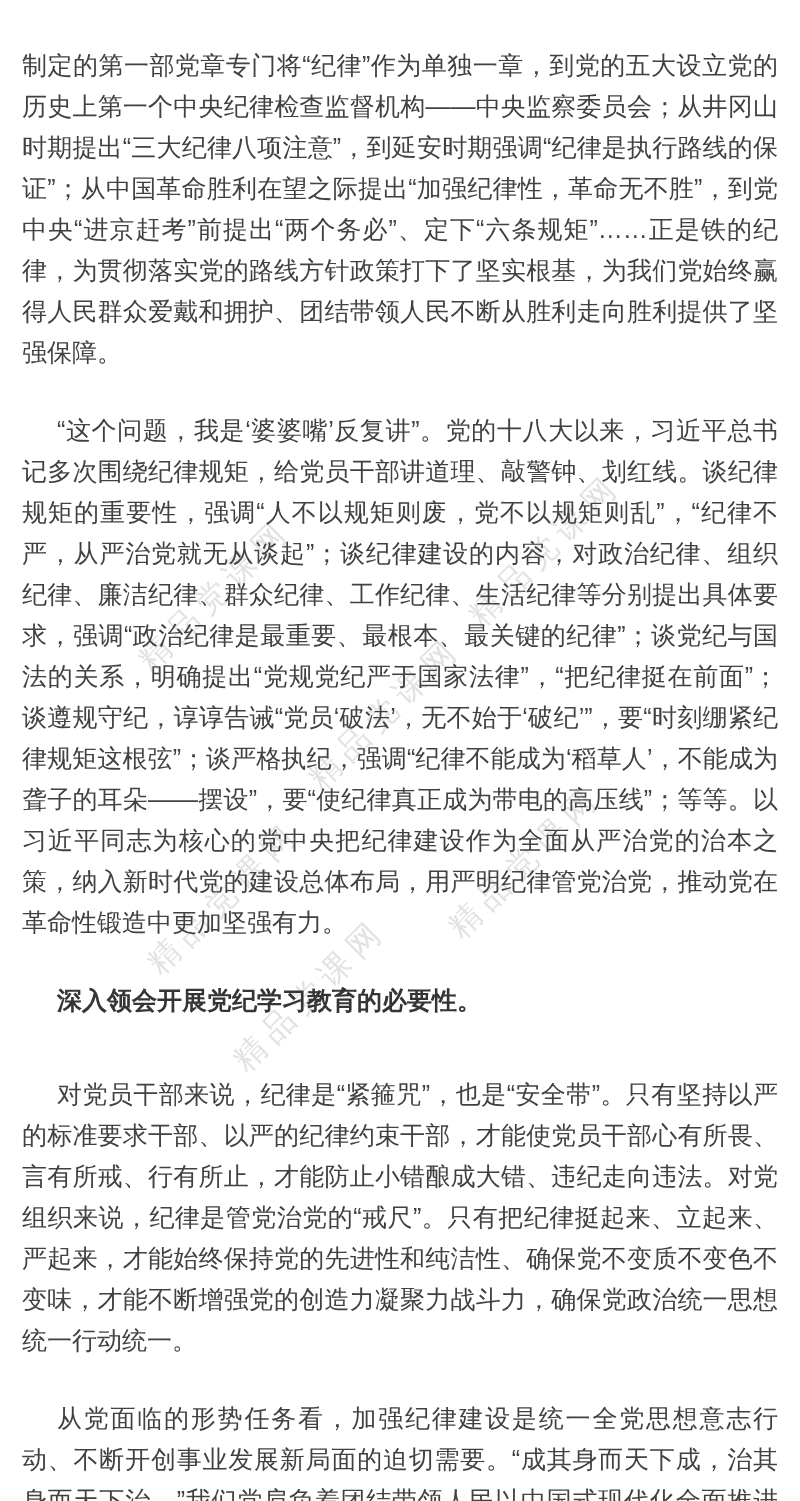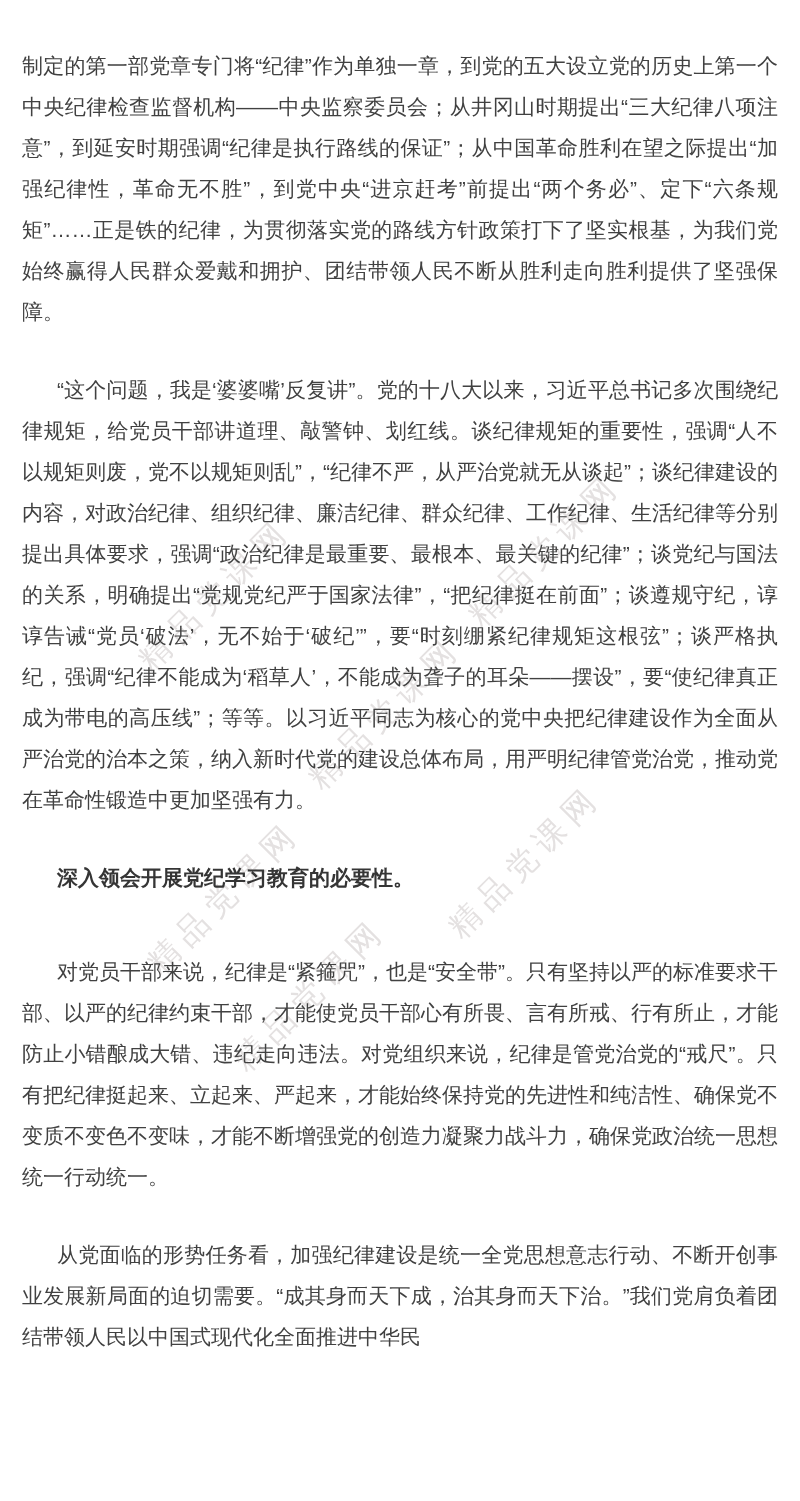--- a/index.html
+++ b/index.html
@@ -19,21 +19,21 @@
     padding: 45px 22px 0 22px;
     background: #ffffff;
     overflow: hidden;
   }
   .content {
     position: relative;
     z-index: 2;
   }
   .para {
     margin: 0 0 37px 0;
-    font-size: 21px;
+    font-size: 25px;
     line-height: 41px;
     color: #414141;
     text-align: justify;
     text-indent: 35px;
     word-break: break-all;
   }
   .para.no-indent {
     text-indent: 0;
   }
   .para.heading {

